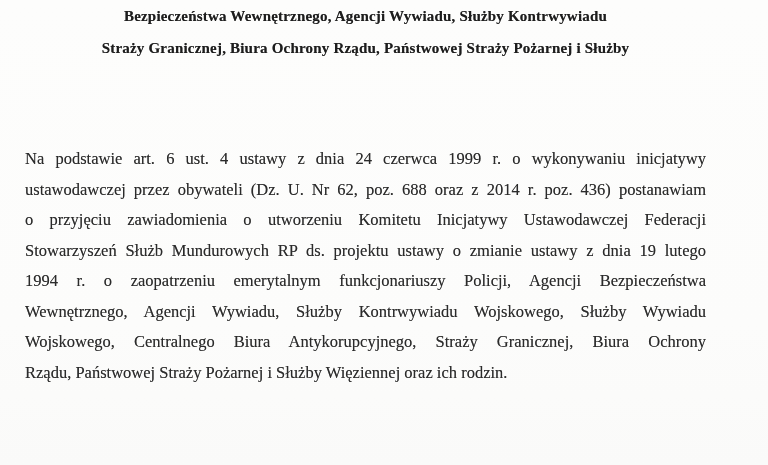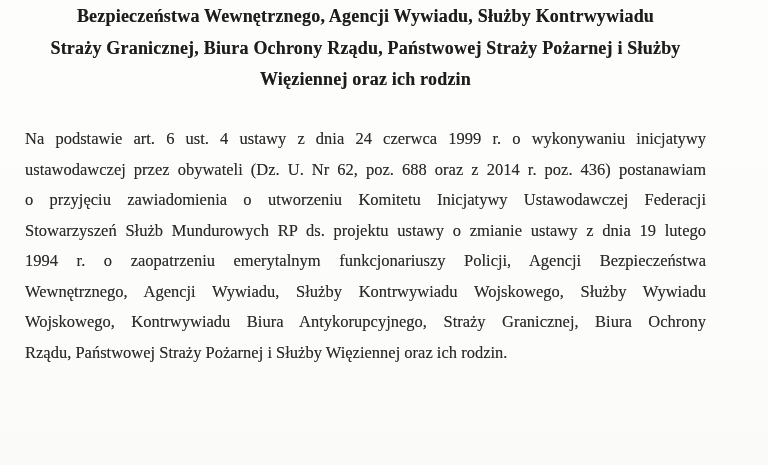--- a/index.html
+++ b/index.html
@@ -13,30 +13,30 @@
     width: 768px;
     height: 465px;
     box-sizing: border-box;
     overflow: hidden;
     background: linear-gradient(180deg, #fdfdfc 0%, #fcfcfb 70%, #fafaf9 100%);
     font-family: "Liberation Serif", "DejaVu Serif", serif;
     color: #262626;
     padding: 1px 62px 0 25px;
   }
   .heading {
-    font-size: 18px;
+    font-size: 15px;
     font-weight: bold;
     text-align: center;
     line-height: 31.7px;
     color: #1d1d1d;
     letter-spacing: 0.2px;
     text-shadow: 0 0 0.6px rgba(29,29,29,0.55);
   }
   .paragraph {
-    margin-top: 28px;
+    margin-top: 80px;
     font-size: 16.5px;
     line-height: 30.5px;
     color: #2b2b2b;
     text-shadow: 0 0 0.5px rgba(43,43,43,0.5);
   }
   .p-line {
     text-align: justify;
     text-align-last: justify;
   }
   .p-line.last {
@@ -45,27 +45,26 @@
   }
 </style>
 </head>
 <body>
 
 <div class="page">
 
   <div class="heading">
     <div class="h-line">Bezpieczeństwa Wewnętrznego, Agencji Wywiadu, Służby Kontrwywiadu</div>
     <div class="h-line">Straży Granicznej, Biura Ochrony Rządu, Państwowej Straży Pożarnej i Służby</div>
-    <div class="h-line">Więziennej oraz ich rodzin</div>
   </div>
 
   <div class="paragraph">
     <div class="p-line">Na podstawie art. 6 ust. 4 ustawy z dnia 24 czerwca 1999 r. o wykonywaniu inicjatywy</div>
     <div class="p-line">ustawodawczej przez obywateli (Dz. U. Nr 62, poz. 688 oraz z 2014 r. poz. 436) postanawiam</div>
     <div class="p-line">o przyjęciu zawiadomienia o utworzeniu Komitetu Inicjatywy Ustawodawczej Federacji</div>
     <div class="p-line">Stowarzyszeń Służb Mundurowych RP ds. projektu ustawy o zmianie ustawy z dnia 19 lutego</div>
     <div class="p-line">1994 r. o zaopatrzeniu emerytalnym funkcjonariuszy Policji, Agencji Bezpieczeństwa</div>
     <div class="p-line">Wewnętrznego, Agencji Wywiadu, Służby Kontrwywiadu Wojskowego, Służby Wywiadu</div>
-    <div class="p-line">Wojskowego, Kontrwywiadu Biura Antykorupcyjnego, Straży Granicznej, Biura Ochrony</div>
+    <div class="p-line">Wojskowego, Centralnego Biura Antykorupcyjnego, Straży Granicznej, Biura Ochrony</div>
     <div class="p-line last">Rządu, Państwowej Straży Pożarnej i Służby Więziennej oraz ich rodzin.</div>
   </div>
 
 </div>
 
 </body></html>

